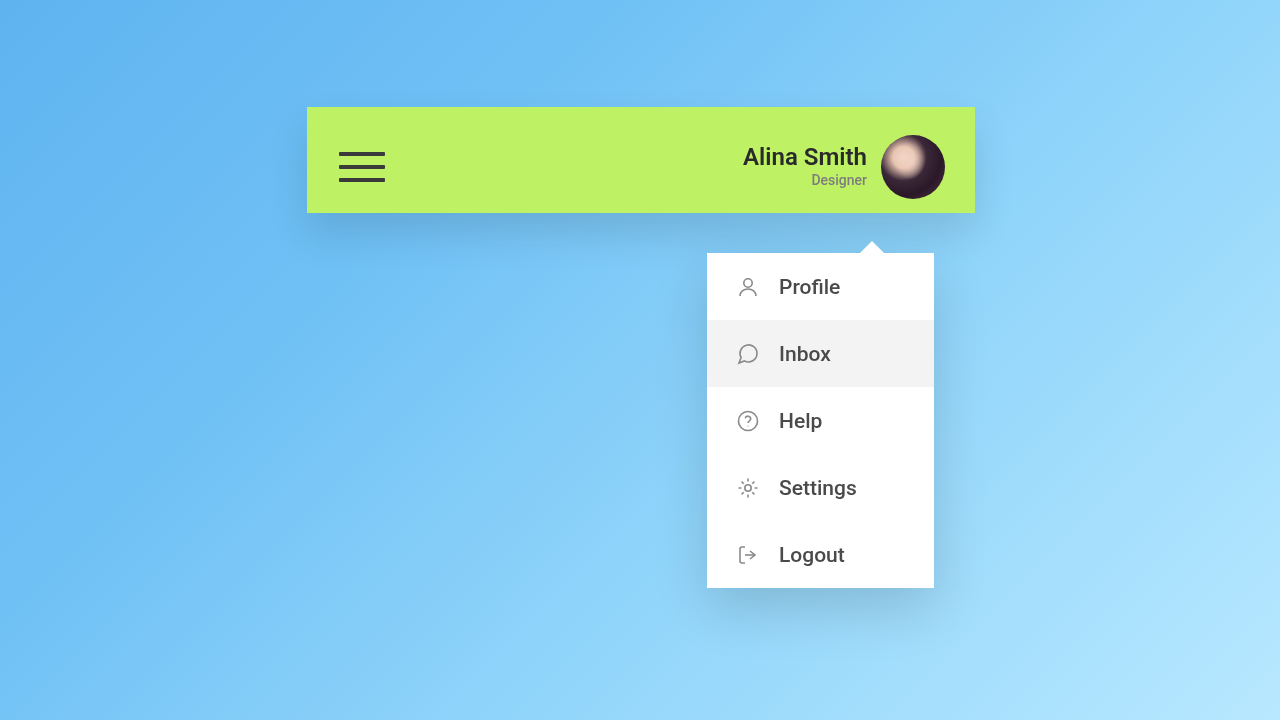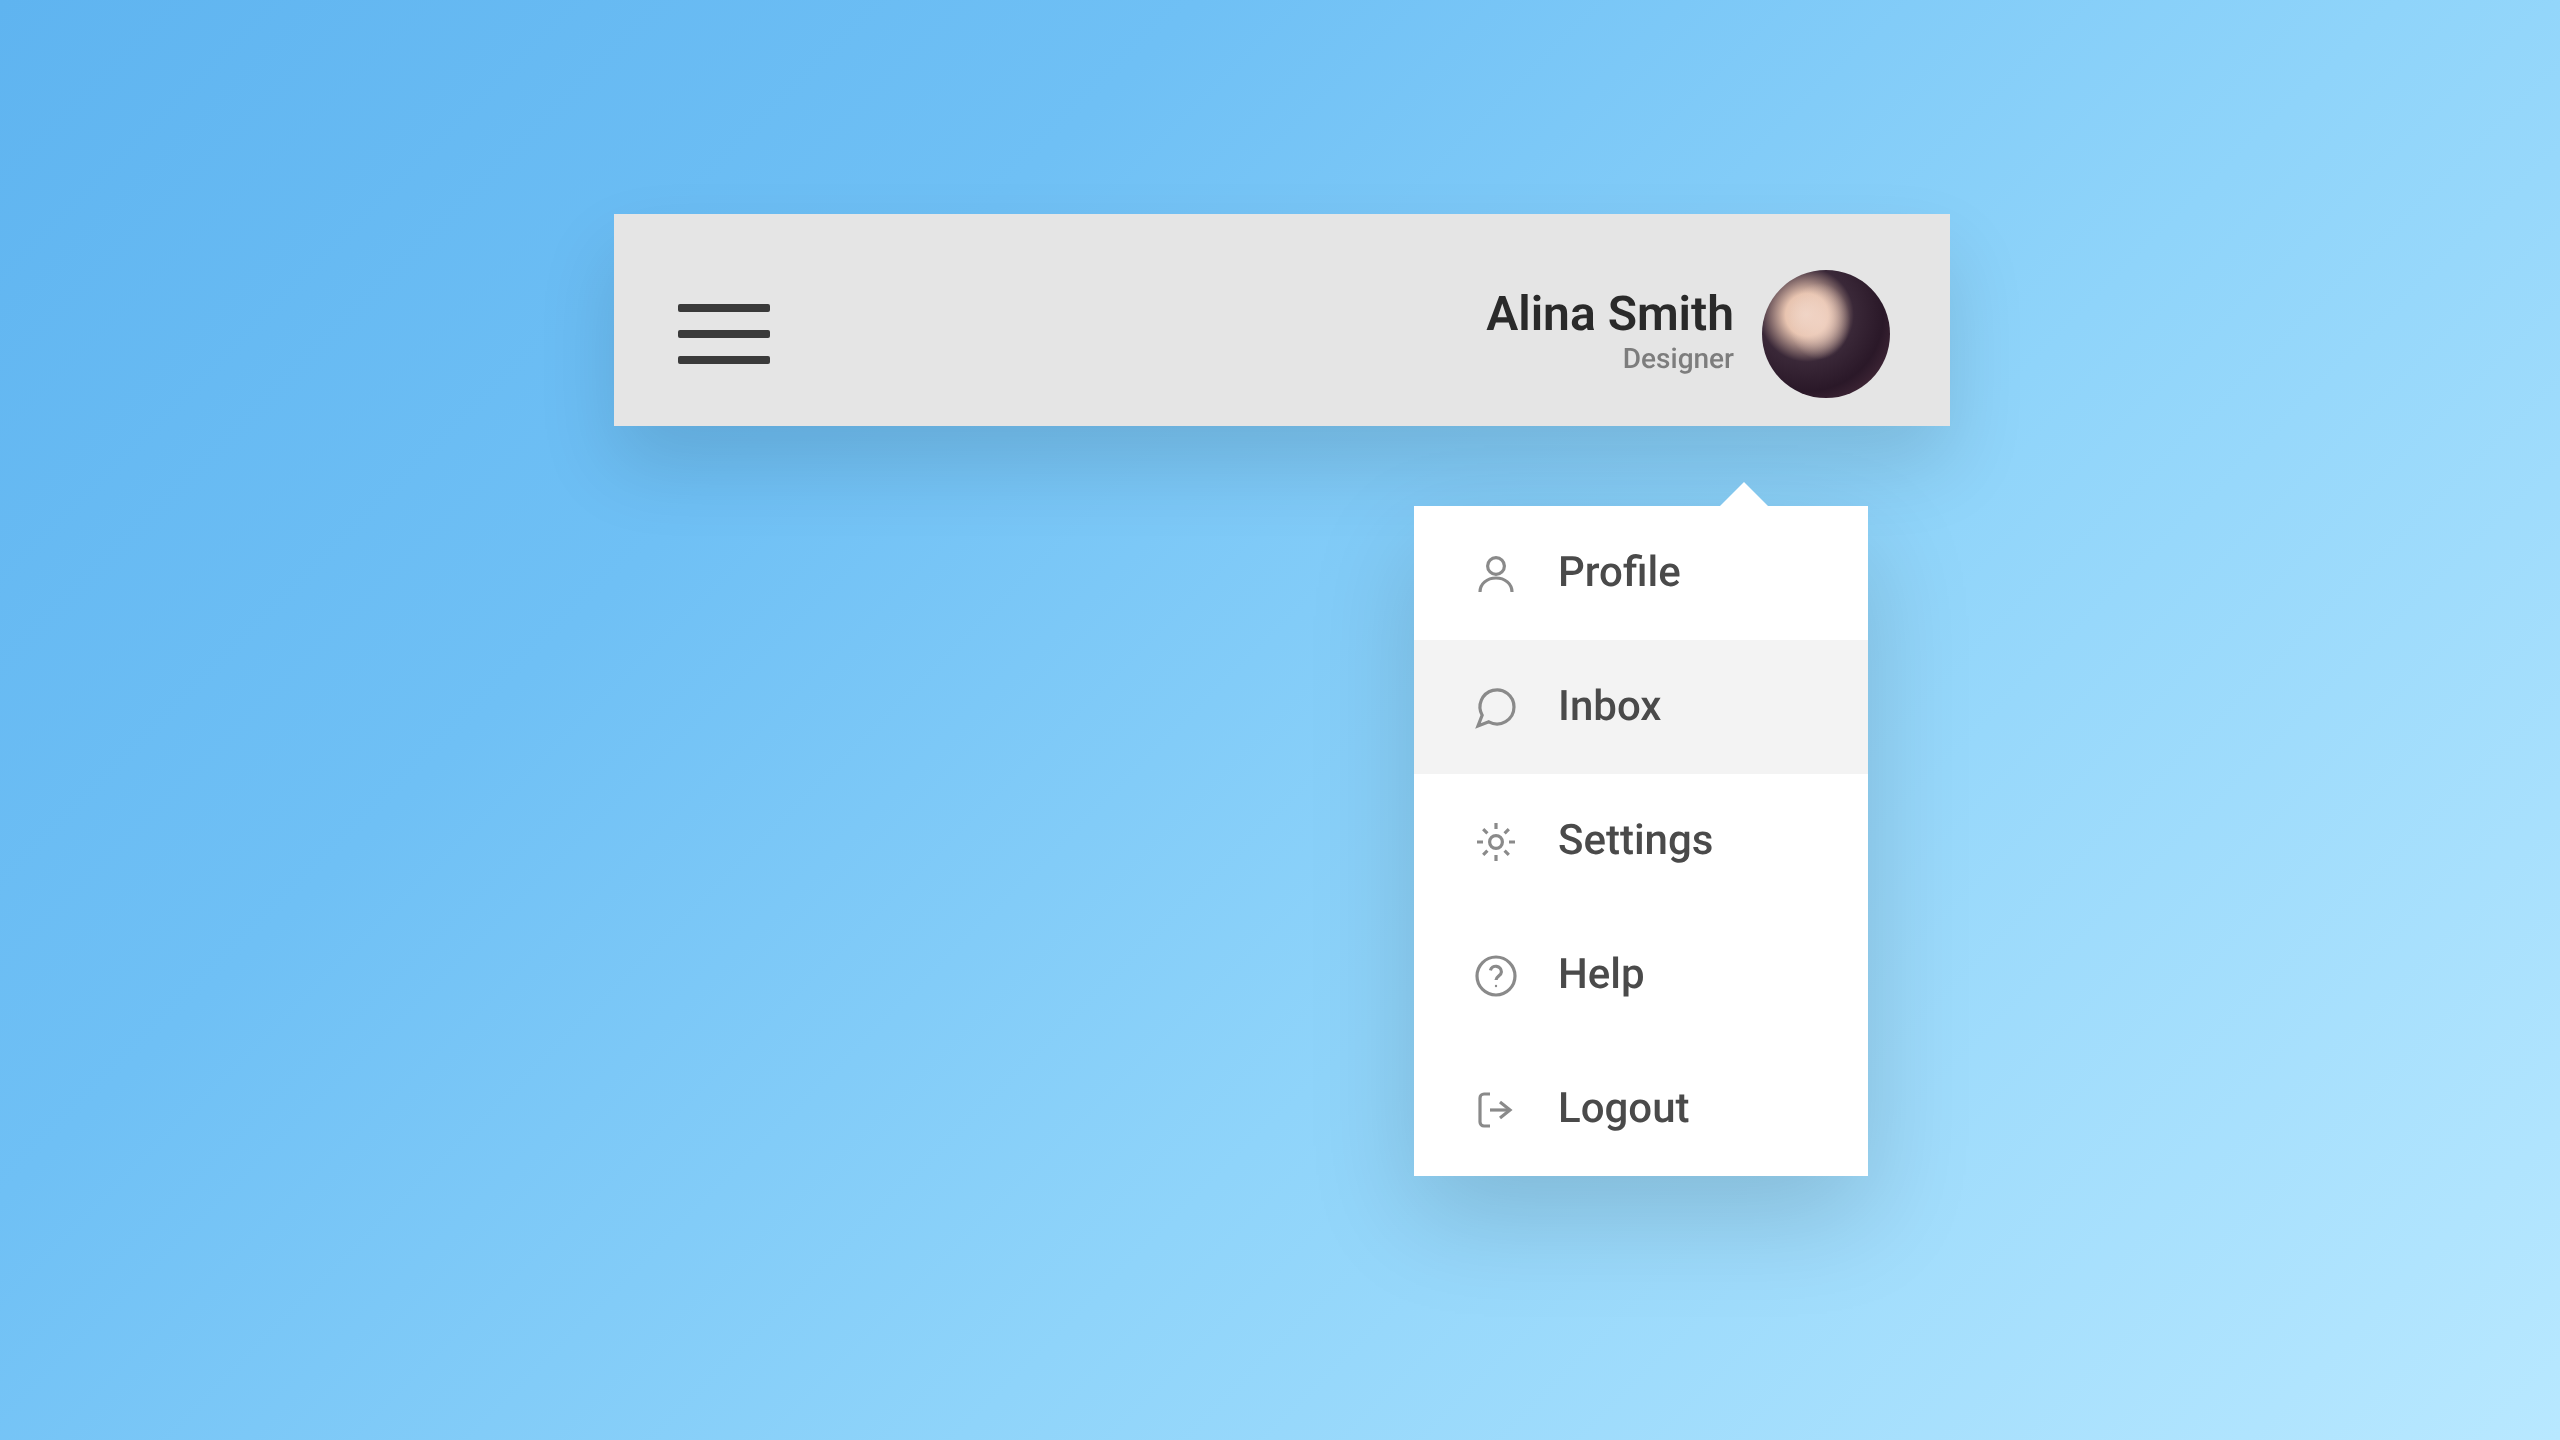--- a/index.html
+++ b/index.html
@@ -10,21 +10,21 @@
   font-family: -apple-system, BlinkMacSystemFont, 'Segoe UI', Roboto, sans-serif;
   overflow: hidden;
   position: relative;
 }
 .topbar {
   position: absolute;
   top: 107px;
   left: 307px;
   width: 668px;
   height: 106px;
-  background: #e5e5e5;
+  background: #bef264;
   box-shadow: 0 20px 40px rgba(0,0,0,0.12);
   display: flex;
   align-items: center;
   justify-content: space-between;
   padding: 13px 30px 0 32px;
 }
 .hamburger {
   display: flex;
   flex-direction: column;
   justify-content: center;
@@ -150,36 +150,36 @@
       <svg viewBox="0 0 24 24" width="24" height="24">
           <path d="M21 11.5a8.5 8.5 0 0 1-12.6 7.4L3 21l2.1-5.4A8.5 8.5 0 1 1 21 11.5z"></path>
         </svg>
     </span>
     <span class="menu-label">Inbox</span>
   </div>
 
   <div class="menu-item">
     <span class="menu-icon">
       <svg viewBox="0 0 24 24" width="24" height="24">
-          <circle cx="12" cy="12" r="3.2"></circle>
-          <path d="M12 2.5v3M12 18.5v3M21.5 12h-3M5.5 12h-3M18.4 5.6l-2.1 2.1M7.7 16.3l-2.1 2.1M18.4 18.4l-2.1-2.1M7.7 7.7L5.6 5.6"></path>
-        </svg>
-    </span>
-    <span class="menu-label">Settings</span>
-  </div>
-
-  <div class="menu-item">
-    <span class="menu-icon">
-      <svg viewBox="0 0 24 24" width="24" height="24">
           <circle cx="12" cy="12" r="9.5"></circle>
           <path d="M9.2 9.2a2.8 2.8 0 0 1 5.5.8c0 1.8-2.7 2.2-2.7 4"></path>
           <circle cx="12" cy="17" r="0.6" fill="#8a8a8a" stroke="none"></circle>
         </svg>
     </span>
     <span class="menu-label">Help</span>
+  </div>
+
+  <div class="menu-item">
+    <span class="menu-icon">
+      <svg viewBox="0 0 24 24" width="24" height="24">
+          <circle cx="12" cy="12" r="3.2"></circle>
+          <path d="M12 2.5v3M12 18.5v3M21.5 12h-3M5.5 12h-3M18.4 5.6l-2.1 2.1M7.7 16.3l-2.1 2.1M18.4 18.4l-2.1-2.1M7.7 7.7L5.6 5.6"></path>
+        </svg>
+    </span>
+    <span class="menu-label">Settings</span>
   </div>
 
   <div class="menu-item">
     <span class="menu-icon">
       <svg viewBox="0 0 24 24" width="24" height="24">
           <path d="M9 4h-3a2 2 0 0 0-2 2v12a2 2 0 0 0 2 2h3"></path>
           <path d="M14 8l5 4-5 4"></path>
           <path d="M19 12H9"></path>
         </svg>
     </span>

